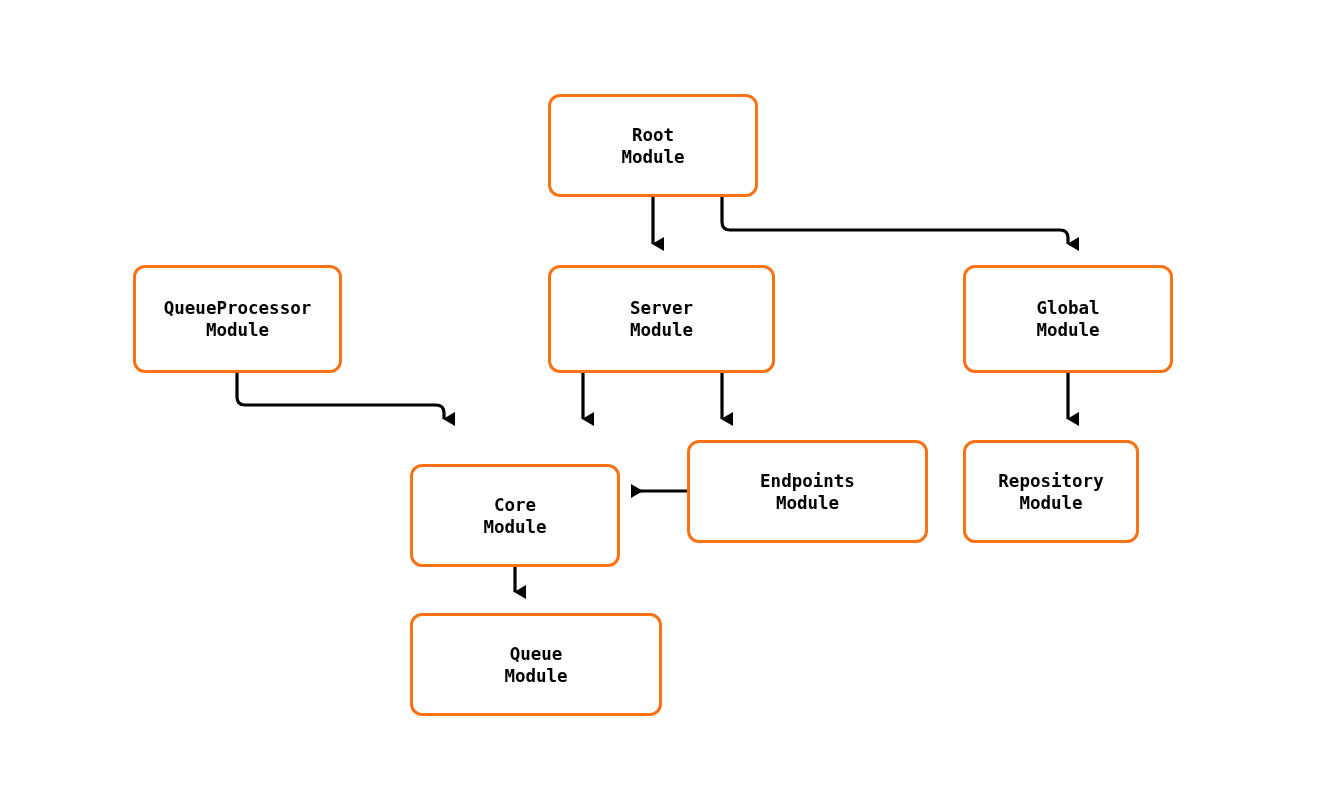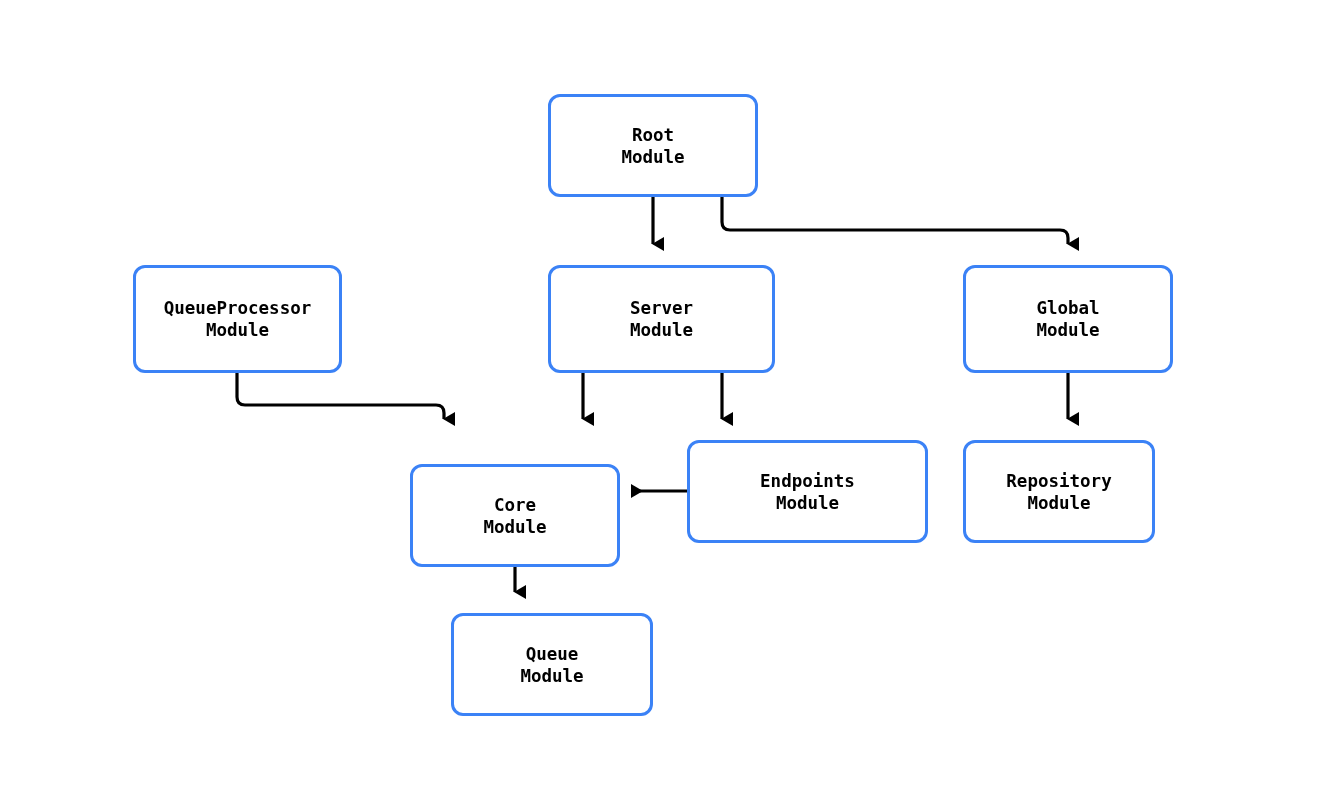--- a/index.html
+++ b/index.html
@@ -22,21 +22,21 @@
   #edge-layer {
     position: absolute;
     left: 0;
     top: 0;
     width: 1337px;
     height: 809px;
   }
   .node {
     position: absolute;
     box-sizing: border-box;
-    border: 3px solid #3b82f6;
+    border: 3px solid #f97316;
     border-radius: 12px;
     background: #ffffff;
     display: flex;
     flex-direction: column;
     align-items: center;
     justify-content: center;
     z-index: 2;
   }
   .node-label {
     font-family: "DejaVu Sans Mono", "Liberation Mono", monospace;
@@ -104,23 +104,23 @@
   <div class="node" style="left: 410px; top: 440px; width: 210px; height: 103px; margin-top: 24px;">
     <span class="node-label">Core</span>
     <span class="node-label">Module</span>
   </div>
 
   <div class="node" style="left: 687px; top: 440px; width: 241px; height: 103px;">
     <span class="node-label">Endpoints</span>
     <span class="node-label">Module</span>
   </div>
 
-  <div class="node" style="left: 963px; top: 440px; width: 192px; height: 103px;">
+  <div class="node" style="left: 963px; top: 440px; width: 176px; height: 103px;">
     <span class="node-label">Repository</span>
     <span class="node-label">Module</span>
   </div>
 
-  <div class="node" style="left: 410px; top: 613px; width: 202px; height: 103px; margin-left: 41px;">
+  <div class="node" style="left: 410px; top: 613px; width: 252px; height: 103px;">
     <span class="node-label">Queue</span>
     <span class="node-label">Module</span>
   </div>
 
 </div>
 
 </body></html>

